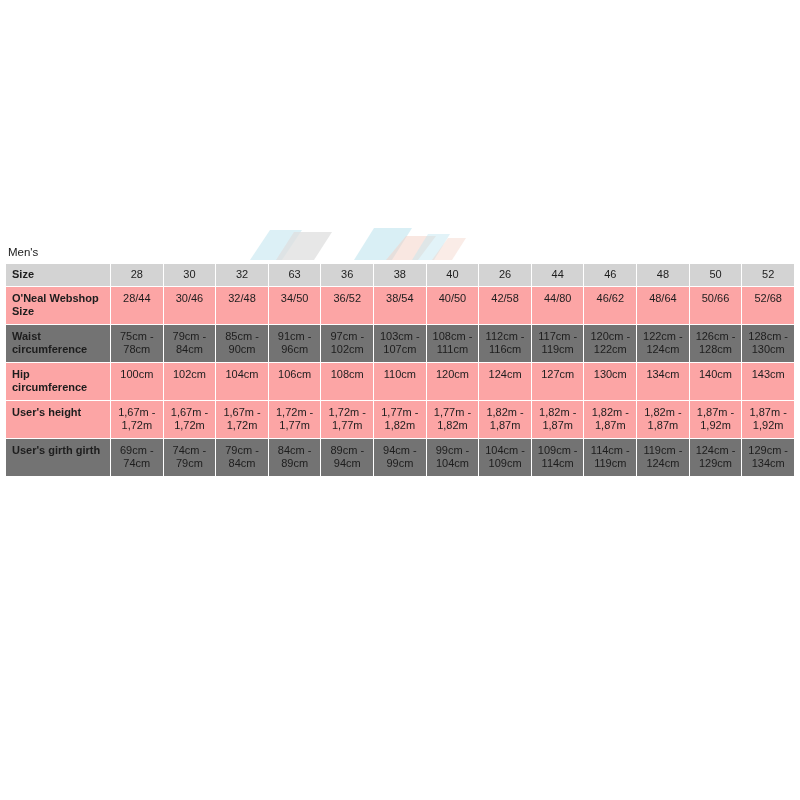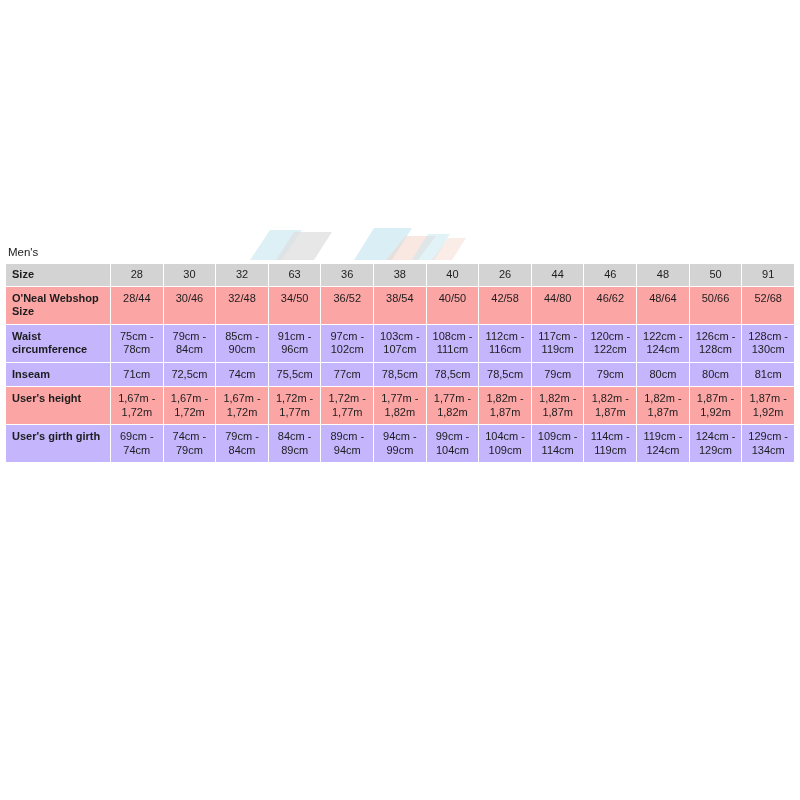--- a/index.html
+++ b/index.html
@@ -66,21 +66,21 @@
 
   
   table.size-table td.rowlabel {
     text-align: left;
     padding-left: 6px;
     font-weight: bold;
     width: 95px;
   }
 
   
-  tr.shade-dark td { background: #c4b5fd; }
+  tr.shade-dark td { background: #737373; }
   tr.shade-light td { background: #fca5a5; }
 
   tr.header-row td {
     font-weight: normal;
     background: #d3d3d3;
     vertical-align: middle;
     padding-top: 4px;
     padding-bottom: 4px;
   }
   tr.header-row td.rowlabel { font-weight: bold; }
@@ -115,21 +115,21 @@
           <td>32</td>
           <td>63</td>
           <td>36</td>
           <td>38</td>
           <td>40</td>
           <td>26</td>
           <td>44</td>
           <td>46</td>
           <td>48</td>
           <td>50</td>
-          <td>91</td>
+          <td>52</td>
         </tr>
 
         <tr class="shade-light">
           <td class="rowlabel">O'Neal Webshop Size</td>
           <td>28/44</td>
           <td>30/46</td>
           <td>32/48</td>
           <td>34/50</td>
           <td>36/52</td>
           <td>38/54</td>
@@ -152,37 +152,37 @@
           <td>103cm - 107cm</td>
           <td>108cm - 111cm</td>
           <td>112cm - 116cm</td>
           <td>117cm - 119cm</td>
           <td>120cm - 122cm</td>
           <td>122cm - 124cm</td>
           <td>126cm - 128cm</td>
           <td>128cm - 130cm</td>
         </tr>
 
-
-        <tr class="shade-dark">
-          <td class="rowlabel">Inseam</td>
-          <td>71cm</td>
-          <td>72,5cm</td>
-          <td>74cm</td>
-          <td>75,5cm</td>
-          <td>77cm</td>
-          <td>78,5cm</td>
-          <td>78,5cm</td>
-          <td>78,5cm</td>
-          <td>79cm</td>
-          <td>79cm</td>
-          <td>80cm</td>
-          <td>80cm</td>
-          <td>81cm</td>
-        </tr>
+        <tr class="shade-light">
+          <td class="rowlabel">Hip circumference</td>
+          <td>100cm</td>
+          <td>102cm</td>
+          <td>104cm</td>
+          <td>106cm</td>
+          <td>108cm</td>
+          <td>110cm</td>
+          <td>120cm</td>
+          <td>124cm</td>
+          <td>127cm</td>
+          <td>130cm</td>
+          <td>134cm</td>
+          <td>140cm</td>
+          <td>143cm</td>
+        </tr>
+
 
         <tr class="shade-light">
           <td class="rowlabel">User's height</td>
           <td>1,67m - 1,72m</td>
           <td>1,67m - 1,72m</td>
           <td>1,67m - 1,72m</td>
           <td>1,72m - 1,77m</td>
           <td>1,72m - 1,77m</td>
           <td>1,77m - 1,82m</td>
           <td>1,77m - 1,82m</td>

